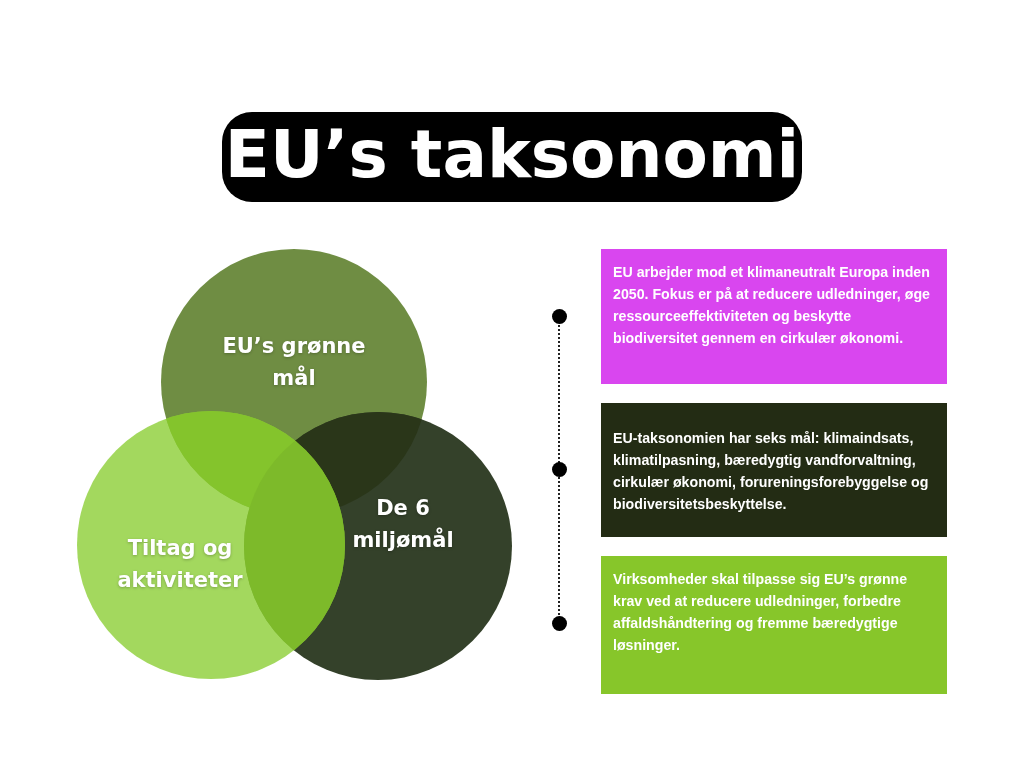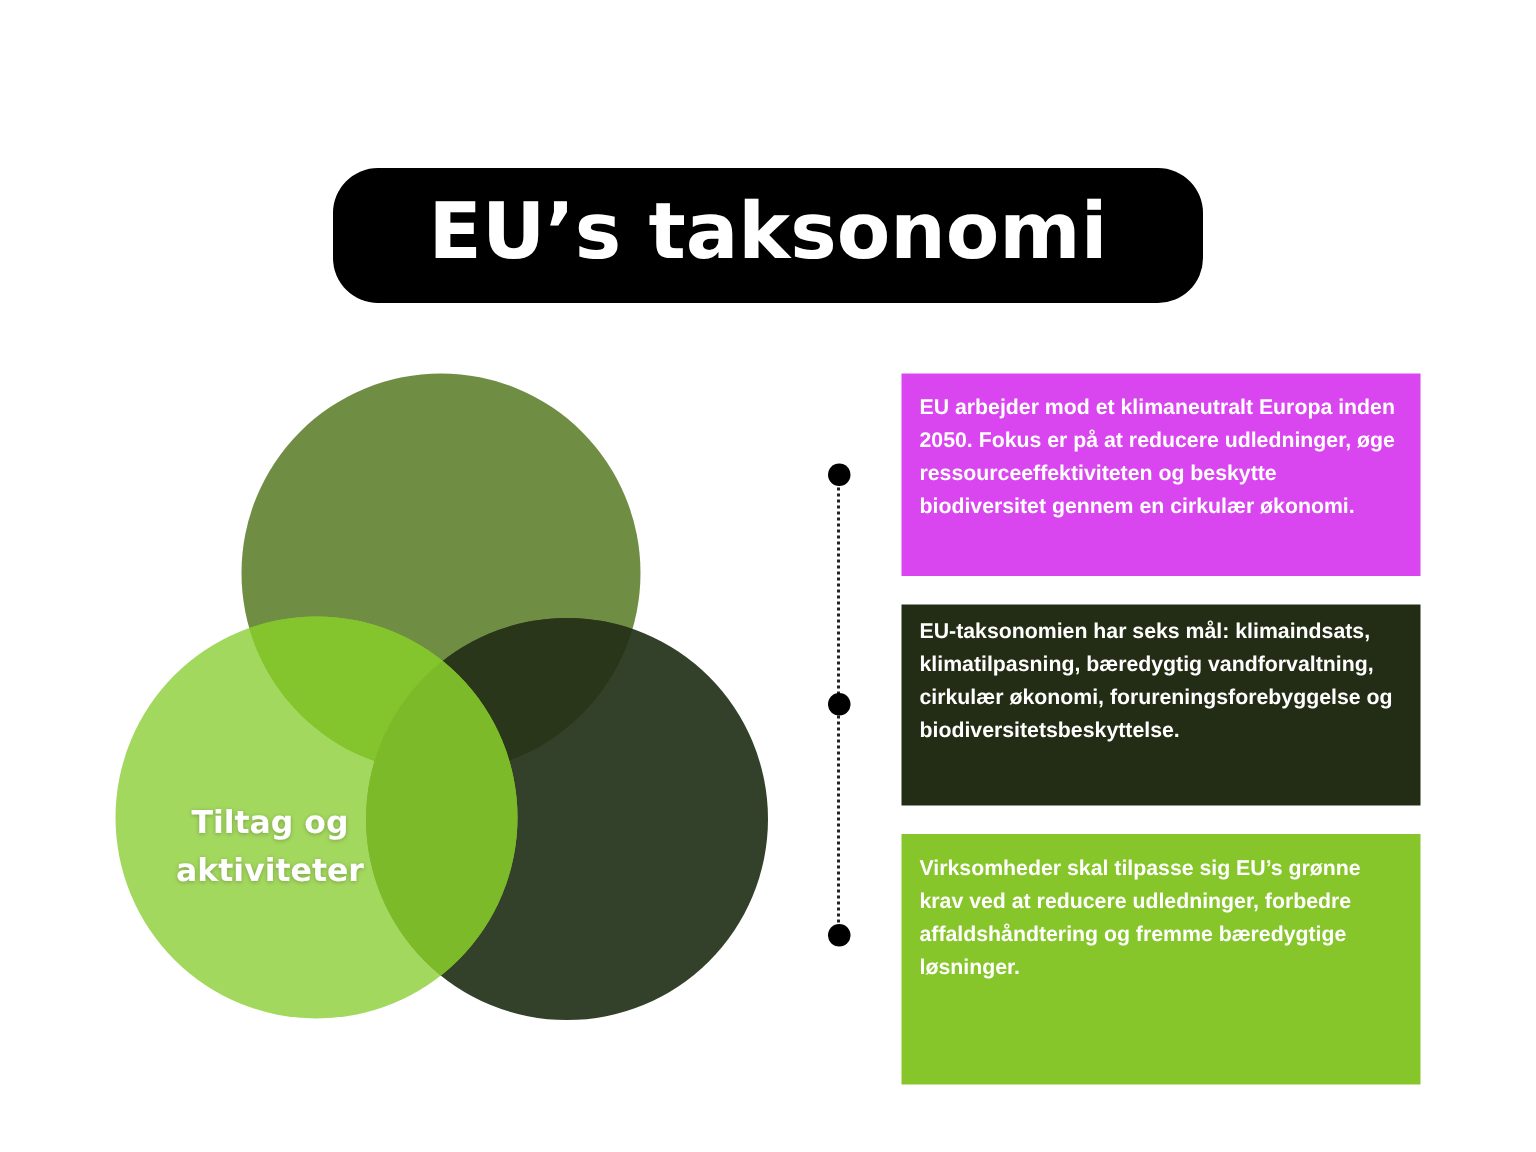--- a/index.html
+++ b/index.html
@@ -6,21 +6,21 @@
     html, body { width: 1024px; height: 768px; background: #ffffff; overflow: hidden; }
     body { position: relative; font-family: "Liberation Sans", "DejaVu Sans", sans-serif; }
 
     .title-pill {
       position: absolute; left: 222px; top: 112px; width: 580px; height: 90px;
       background: #000000; border-radius: 30px;
       display: flex; align-items: center; justify-content: center;
     }
     .title-text {
       color: #ffffff; font-family: "DejaVu Sans", sans-serif; font-weight: bold;
-      font-size: 52px; letter-spacing: 0px; line-height: 1; margin-top: -4px;
+      font-size: 66px; letter-spacing: 0px; line-height: 1; margin-top: -4px;
     }
 
     .venn { position: absolute; left: 0; top: 0; width: 560px; height: 768px; }
     .venn svg { position: absolute; left: 0; top: 0; }
 
     .circle-label {
       position: absolute; color: #ffffff; font-family: "DejaVu Sans", sans-serif;
       font-weight: bold; font-size: 21px; line-height: 32px; text-align: center;
       text-shadow: 0 1px 3px rgba(0,0,0,0.25); white-space: pre-line;
     }
@@ -38,22 +38,22 @@
     .dot-1 { left: 552px; top: 309px; }
     .dot-2 { left: 552px; top: 462px; }
     .dot-3 { left: 552px; top: 616px; }
 
     .info-box {
       position: absolute; left: 601px; width: 346px; padding: 12px 10px 10px 12px;
       color: #ffffff; font-family: "Liberation Sans", sans-serif; font-weight: bold;
       font-size: 14.2px; line-height: 22px;
     }
     .box-1 { top: 249px; height: 135px; background: #d946ef; }
-    .box-2 { top: 403px; height: 134px; background: #232c14; padding-top: 7px; }
-    .box-3 { top: 556px; height: 167px; background: #87c62a; }
+    .box-2 { top: 403px; height: 134px; background: #232c14; padding-top: 24px; }
+    .box-3 { top: 556px; height: 138px; background: #87c62a; }
   </style>
 </head>
 <body>
 
 <div class="title-pill">
   <span class="title-text">EU’s taksonomi</span>
 </div>
 
 <div class="venn">
   <svg width="560" height="768" viewBox="0 0 560 768">
@@ -66,22 +66,26 @@
       </clipPath>
     <circle cx="378" cy="546" r="134" fill="#2a3619" clip-path="url(#clipTop)"></circle>
 
     <clipPath id="clipLeft">
         <circle cx="211" cy="545" r="134"></circle>
       </clipPath>
     <circle cx="294" cy="382" r="133" fill="#84c42c" clip-path="url(#clipLeft)"></circle>
 
     <circle cx="378" cy="546" r="134" fill="#7dba2a" clip-path="url(#clipLeft)"></circle>
   </svg>
+  <div class="circle-label label-top">EU’s grønne
+mål</div>
   <div class="circle-label label-left">Tiltag og
 aktiviteter</div>
+  <div class="circle-label label-right">De 6
+miljømål</div>
 </div>
 
 <div class="timeline-line"></div>
 <div class="timeline-dot dot-1"></div>
 <div class="timeline-dot dot-2"></div>
 <div class="timeline-dot dot-3"></div>
 
 <div class="info-box box-1">
   <span>EU arbejder mod et klimaneutralt Europa inden 2050. Fokus er på at reducere udledninger, øge ressourceeffektiviteten og beskytte biodiversitet gennem en cirkulær økonomi.</span>
 </div>

